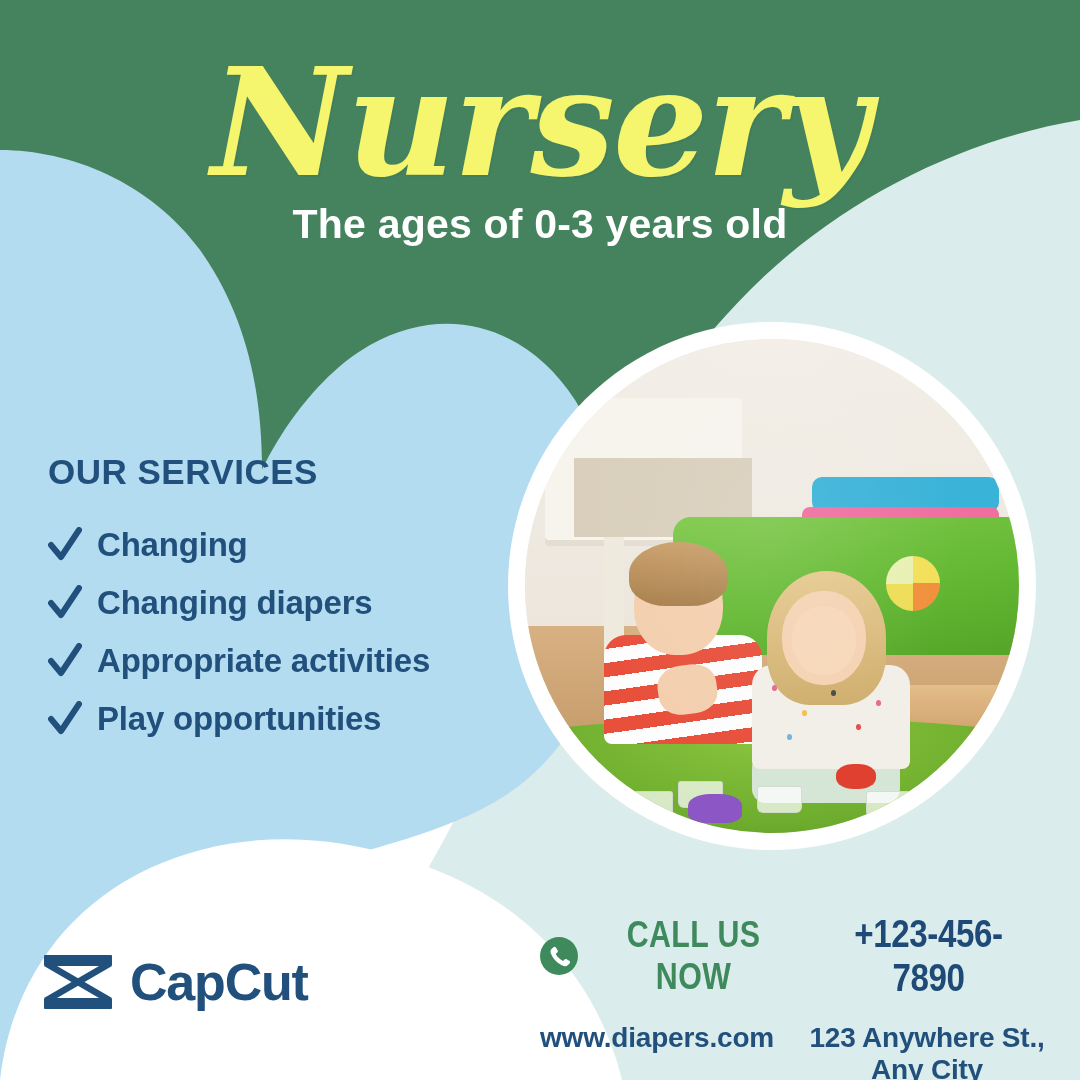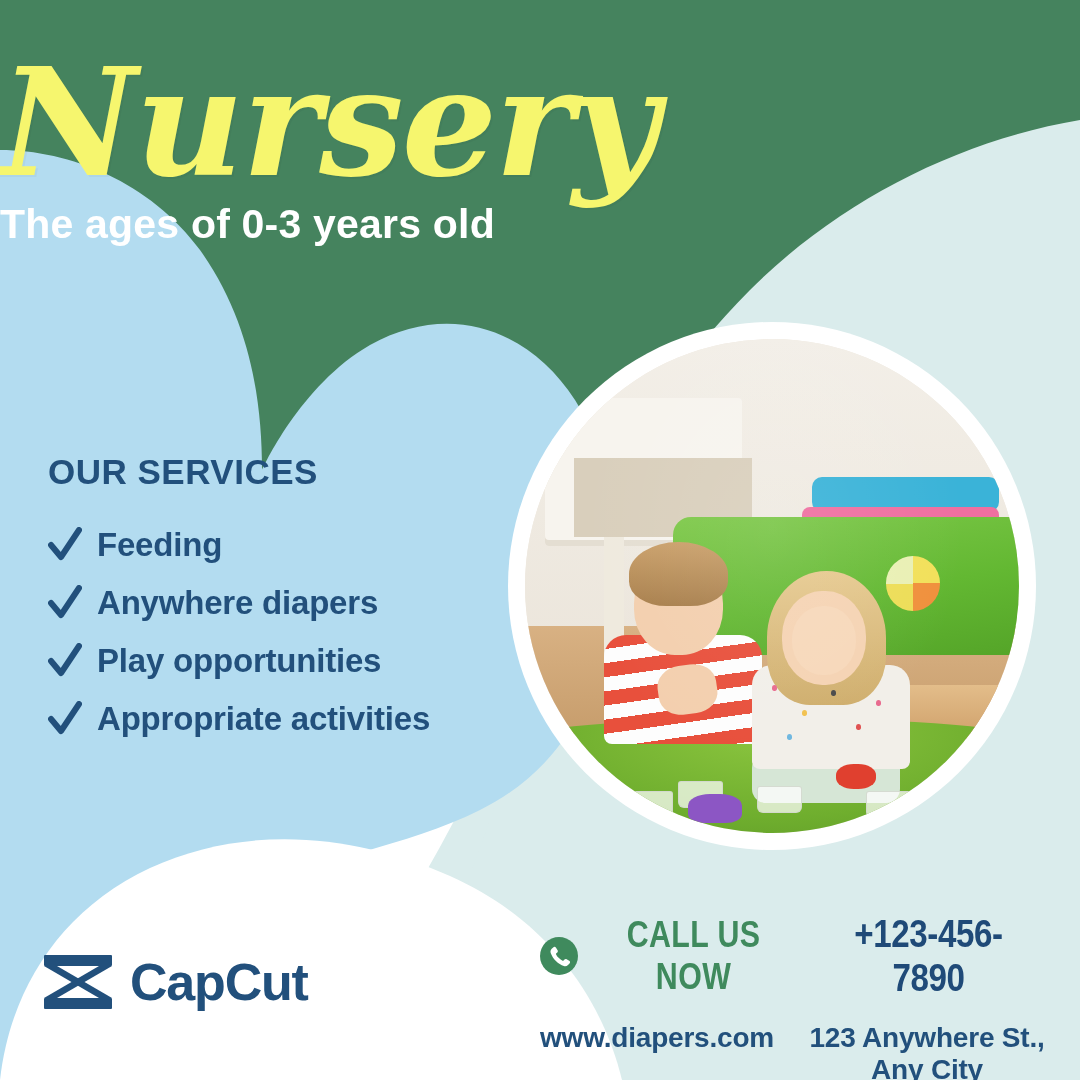--- a/index.html
+++ b/index.html
@@ -38,20 +38,21 @@
   
   #white-pocket{
     z-index:4;
     left:0;top:0;width:1080px;height:1080px;
   }
 
   
   #header{
     position:absolute;z-index:20;
     left:0;top:46px;width:1080px;
+    text-align:center;
     pointer-events:none;
   }
   #title{
     color:#f6f66e;
     font-family:"DejaVu Serif",serif;
     font-size:150px;
     font-weight:700;
     font-style:italic;
     line-height:1.02;
     letter-spacing:-2px;
@@ -286,42 +287,42 @@
     </div>
   </div>
 
   <div id="services">
     <div id="services-heading">OUR SERVICES</div>
 
     <div class="svc-row">
       <svg class="check-icon" viewBox="0 0 34 36" aria-hidden="true">
         <path d="M3 18 L13 30 L31 3" stroke="#22507c" stroke-width="6" fill="none" stroke-linecap="round" stroke-linejoin="round"></path>
       </svg>
-      <span class="svc-label">Feeding</span>
+      <span class="svc-label">Changing</span>
     </div>
 
     <div class="svc-row">
       <svg class="check-icon" viewBox="0 0 34 36" aria-hidden="true">
         <path d="M3 18 L13 30 L31 3" stroke="#22507c" stroke-width="6" fill="none" stroke-linecap="round" stroke-linejoin="round"></path>
       </svg>
-      <span class="svc-label">Anywhere diapers</span>
+      <span class="svc-label">Changing diapers</span>
     </div>
 
     <div class="svc-row">
       <svg class="check-icon" viewBox="0 0 34 36" aria-hidden="true">
         <path d="M3 18 L13 30 L31 3" stroke="#22507c" stroke-width="6" fill="none" stroke-linecap="round" stroke-linejoin="round"></path>
       </svg>
-      <span class="svc-label">Play opportunities</span>
+      <span class="svc-label">Appropriate activities</span>
     </div>
 
     <div class="svc-row">
       <svg class="check-icon" viewBox="0 0 34 36" aria-hidden="true">
         <path d="M3 18 L13 30 L31 3" stroke="#22507c" stroke-width="6" fill="none" stroke-linecap="round" stroke-linejoin="round"></path>
       </svg>
-      <span class="svc-label">Appropriate activities</span>
+      <span class="svc-label">Play opportunities</span>
     </div>
   </div>
 
   <div id="logo">
     <svg id="logo-mark" viewBox="0 0 68 54" aria-hidden="true">
       <g fill="#22507c">
         <rect x="0" y="0" width="68" height="11" rx="1"></rect>
         <rect x="0" y="43" width="68" height="11" rx="1"></rect>
         <polygon points="0,11 13,11 68,43 55,43"></polygon>
         <polygon points="68,11 55,11 0,43 13,43"></polygon>

